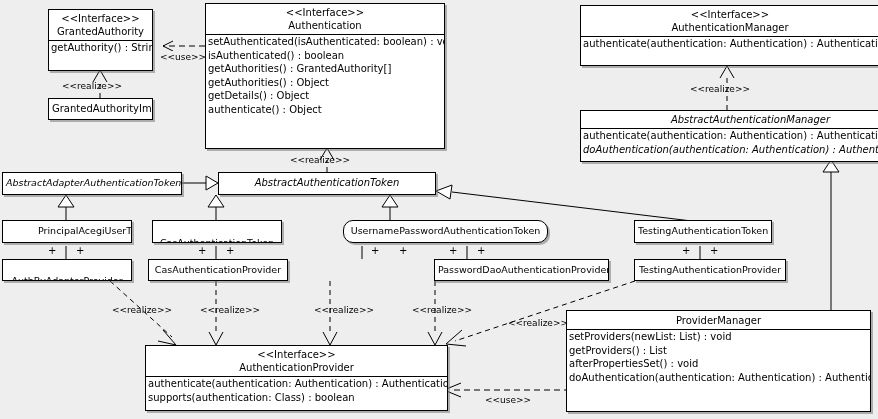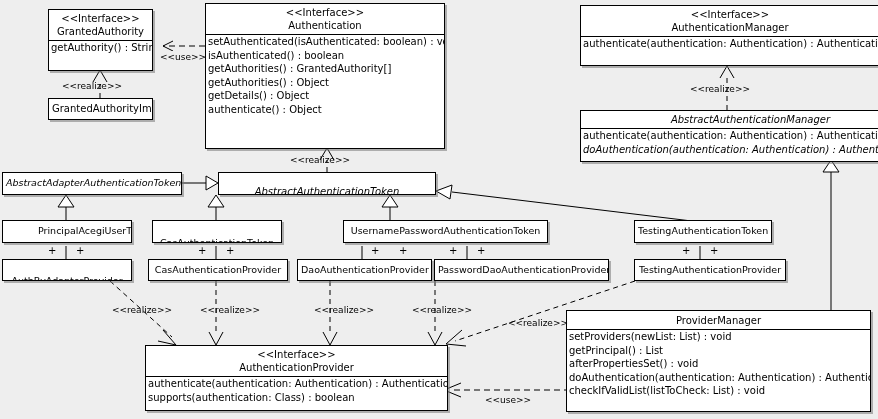--- a/index.html
+++ b/index.html
@@ -233,38 +233,38 @@
     </div>
   </div>
 
   <div class="umlbox" style="left:2px;top:172px;width:180px;height:23px;">
     <div class="hdr" style="padding-top:3px;">
       <div class="cname abstract" style="font-size:9.5px;">AbstractAdapterAuthenticationToken</div>
     </div>
   </div>
 
   <div class="umlbox" style="left:218px;top:172px;width:218px;height:23px;">
-    <div class="hdr" style="padding-top:12px;">
+    <div class="hdr" style="padding-top:3px;">
       <div class="cname abstract">AbstractAuthenticationToken</div>
     </div>
   </div>
 
   <div class="umlbox" style="left:2px;top:220px;width:130px;height:23px;">
     <div class="hdr" style="padding-top:3px;margin-left:32px;">
       <div class="cname" style="font-size:9.5px;">PrincipalAcegiUserToken</div>
     </div>
   </div>
 
   <div class="umlbox" style="left:152px;top:220px;width:130px;height:23px;">
     <div class="hdr" style="padding-top:15px;">
       <div class="cname" style="font-size:9.5px;">CasAuthenticationToken</div>
     </div>
   </div>
 
-  <div class="umlbox" style="left:343px;top:220px;width:205px;height:23px;">
+  <div class="umlbox" style="left:343px;top:220px;width:205px;height:23px;border-radius:10px;">
     <div class="hdr" style="padding-top:3px;">
       <div class="cname" style="font-size:9.5px;">UsernamePasswordAuthenticationToken</div>
     </div>
   </div>
 
   <div class="umlbox" style="left:634px;top:220px;width:138px;height:23px;">
     <div class="hdr" style="padding-top:3px;">
       <div class="cname" style="font-size:9.5px;">TestingAuthenticationToken</div>
     </div>
   </div>
@@ -274,25 +274,20 @@
       <div class="cname" style="font-size:9.5px;">AuthByAdapterProvider</div>
     </div>
   </div>
 
   <div class="umlbox" style="left:148px;top:259px;width:140px;height:22px;">
     <div class="hdr" style="padding-top:3px;">
       <div class="cname" style="font-size:9.5px;">CasAuthenticationProvider</div>
     </div>
   </div>
 
-  <div class="umlbox" style="left:297px;top:259px;width:135px;height:22px;">
-    <div class="hdr" style="padding-top:3px;">
-      <div class="cname" style="font-size:9.5px;">DaoAuthenticationProvider</div>
-    </div>
-  </div>
 
   <div class="umlbox" style="left:434px;top:259px;width:175px;height:22px;">
     <div class="hdr" style="padding-top:3px;">
       <div class="cname" style="font-size:9.5px;">PasswordDaoAuthenticationProvider</div>
     </div>
   </div>
 
   <div class="umlbox" style="left:634px;top:259px;width:152px;height:22px;">
     <div class="hdr" style="padding-top:3px;">
       <div class="cname" style="font-size:9.5px;">TestingAuthenticationProvider</div>
@@ -311,24 +306,23 @@
     </div>
   </div>
 
   <div class="umlbox" style="left:566px;top:310px;width:305px;height:102px;">
     <div class="hdr" style="padding-top:3px;padding-bottom:2px;">
       <div class="cname">ProviderManager</div>
     </div>
     <div class="sep"></div>
     <div class="members">
       <div class="member">setProviders(newList: List) : void</div>
-      <div class="member">getPrincipal() : List</div>
+      <div class="member">getProviders() : List</div>
       <div class="member">afterPropertiesSet() : void</div>
       <div class="member">doAuthentication(authentication: Authentication) : Authentication</div>
-      <div class="member">checkIfValidList(listToCheck: List) : void</div>
     </div>
   </div>
 
   <div class="edgelabel" style="left:160px;top:52px;">&lt;&lt;use&gt;&gt;</div>
   <div class="edgelabel" style="left:62px;top:81px;">&lt;&lt;realize&gt;&gt;</div>
   <div class="edgelabel" style="left:290px;top:155px;">&lt;&lt;realize&gt;&gt;</div>
   <div class="edgelabel" style="left:690px;top:84px;">&lt;&lt;realize&gt;&gt;</div>
   <div class="edgelabel" style="left:112px;top:305px;">&lt;&lt;realize&gt;&gt;</div>
   <div class="edgelabel" style="left:200px;top:305px;">&lt;&lt;realize&gt;&gt;</div>
   <div class="edgelabel" style="left:314px;top:305px;">&lt;&lt;realize&gt;&gt;</div>

